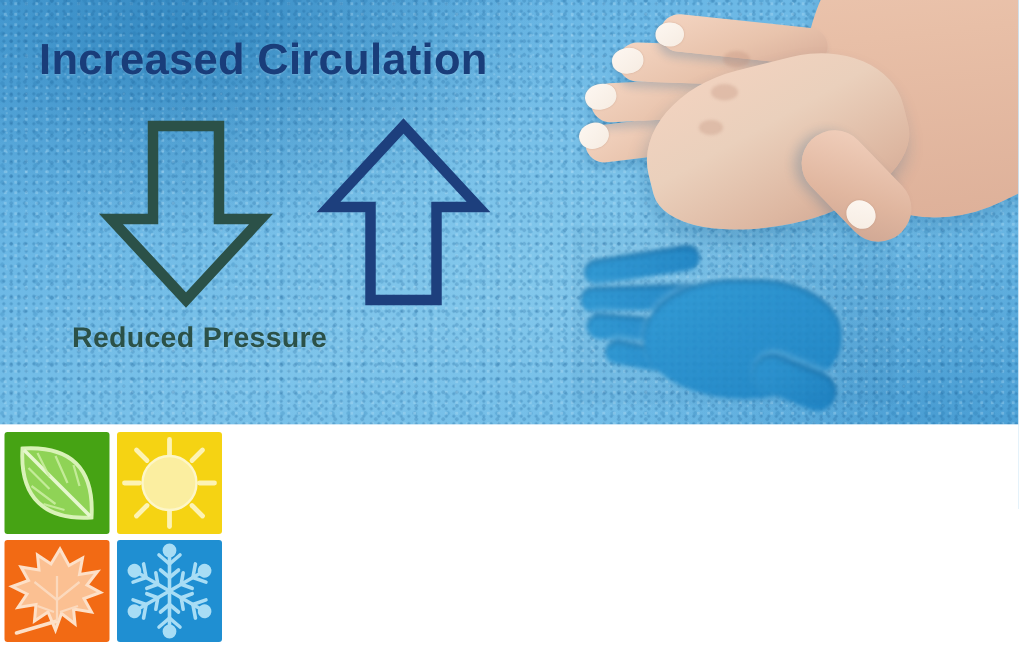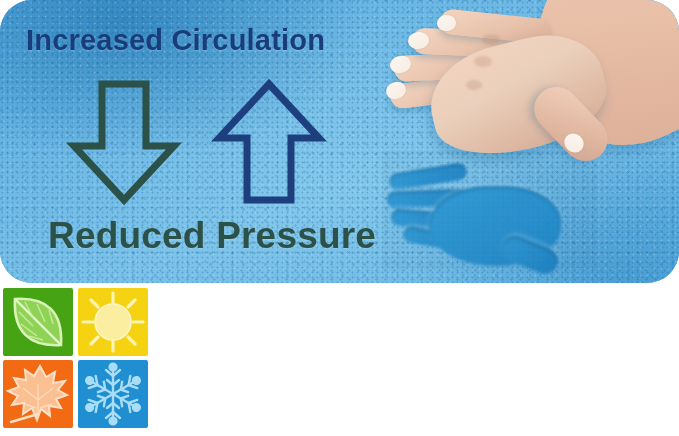--- a/index.html
+++ b/index.html
@@ -2,21 +2,21 @@
 <html><head>
 <meta charset="utf-8">
 <style>
   html,body{margin:0;padding:0;background:#fff;}
   body{width:679px;height:436px;overflow:hidden;font-family:"Liberation Sans",sans-serif;}
 
   #page{position:relative;width:679px;height:436px;overflow:hidden;background:#fff;}
 
   
   #foam-photo{position:absolute;left:0;top:0;width:679px;height:283px;overflow:hidden;
-    background:#63b0e2;border-radius:32px;}
+    background:#63b0e2;}
   .foam-base{position:absolute;inset:0;
     background:
       radial-gradient(ellipse 360px 200px at 18% 8%, rgba(19,106,167,.55), rgba(19,106,167,0) 68%),
       radial-gradient(ellipse 300px 230px at 92% 96%, rgba(20,112,175,.30), rgba(20,112,175,0) 70%),
       radial-gradient(ellipse 420px 260px at 50% 62%, rgba(150,212,240,.38), rgba(150,212,240,0) 72%),
       linear-gradient(160deg,#56a9de 0%,#6cb8e5 34%,#79c1e9 60%,#5fb0e2 100%);}
   
   .foam-spec{position:absolute;inset:-10px;opacity:.55;
     background-image:
       radial-gradient(rgba(26,96,150,.55) 0.9px, transparent 1.1px),
@@ -86,21 +86,21 @@
 
   
   #arrow-down{position:absolute;left:64px;top:78px;}
   #arrow-up{position:absolute;left:209px;top:78px;}
 
   
   #text-increased-circulation{position:absolute;left:26px;top:24px;
     font-size:29px;font-weight:bold;color:#193d7a;letter-spacing:.2px;
     text-shadow:0 1px 1px rgba(255,255,255,.18);white-space:nowrap;}
   #text-reduced-pressure{position:absolute;left:48px;top:215px;
-    font-size:37px;font-weight:bold;color:#2b5148;letter-spacing:.2px;
+    font-size:19px;font-weight:bold;color:#2b5148;letter-spacing:.2px;
     text-shadow:0 1px 1px rgba(255,255,255,.18);white-space:nowrap;}
 
   
   #bottom-banner{position:absolute;left:0;top:283px;width:679px;height:153px;background:#ffffff;}
   #season-icons{position:absolute;left:3px;top:5px;width:148px;height:146px;}
   .tile{position:absolute;width:70px;height:68px;border-radius:2px;overflow:hidden;}
   .tile-spring{left:0;top:0;background:#46a314;}
   .tile-summer{left:75px;top:0;background:#f5d313;}
   .tile-autumn{left:0;top:72px;background:#f26a14;}
   .tile-winter{left:75px;top:72px;background:#1f8fd2;}

